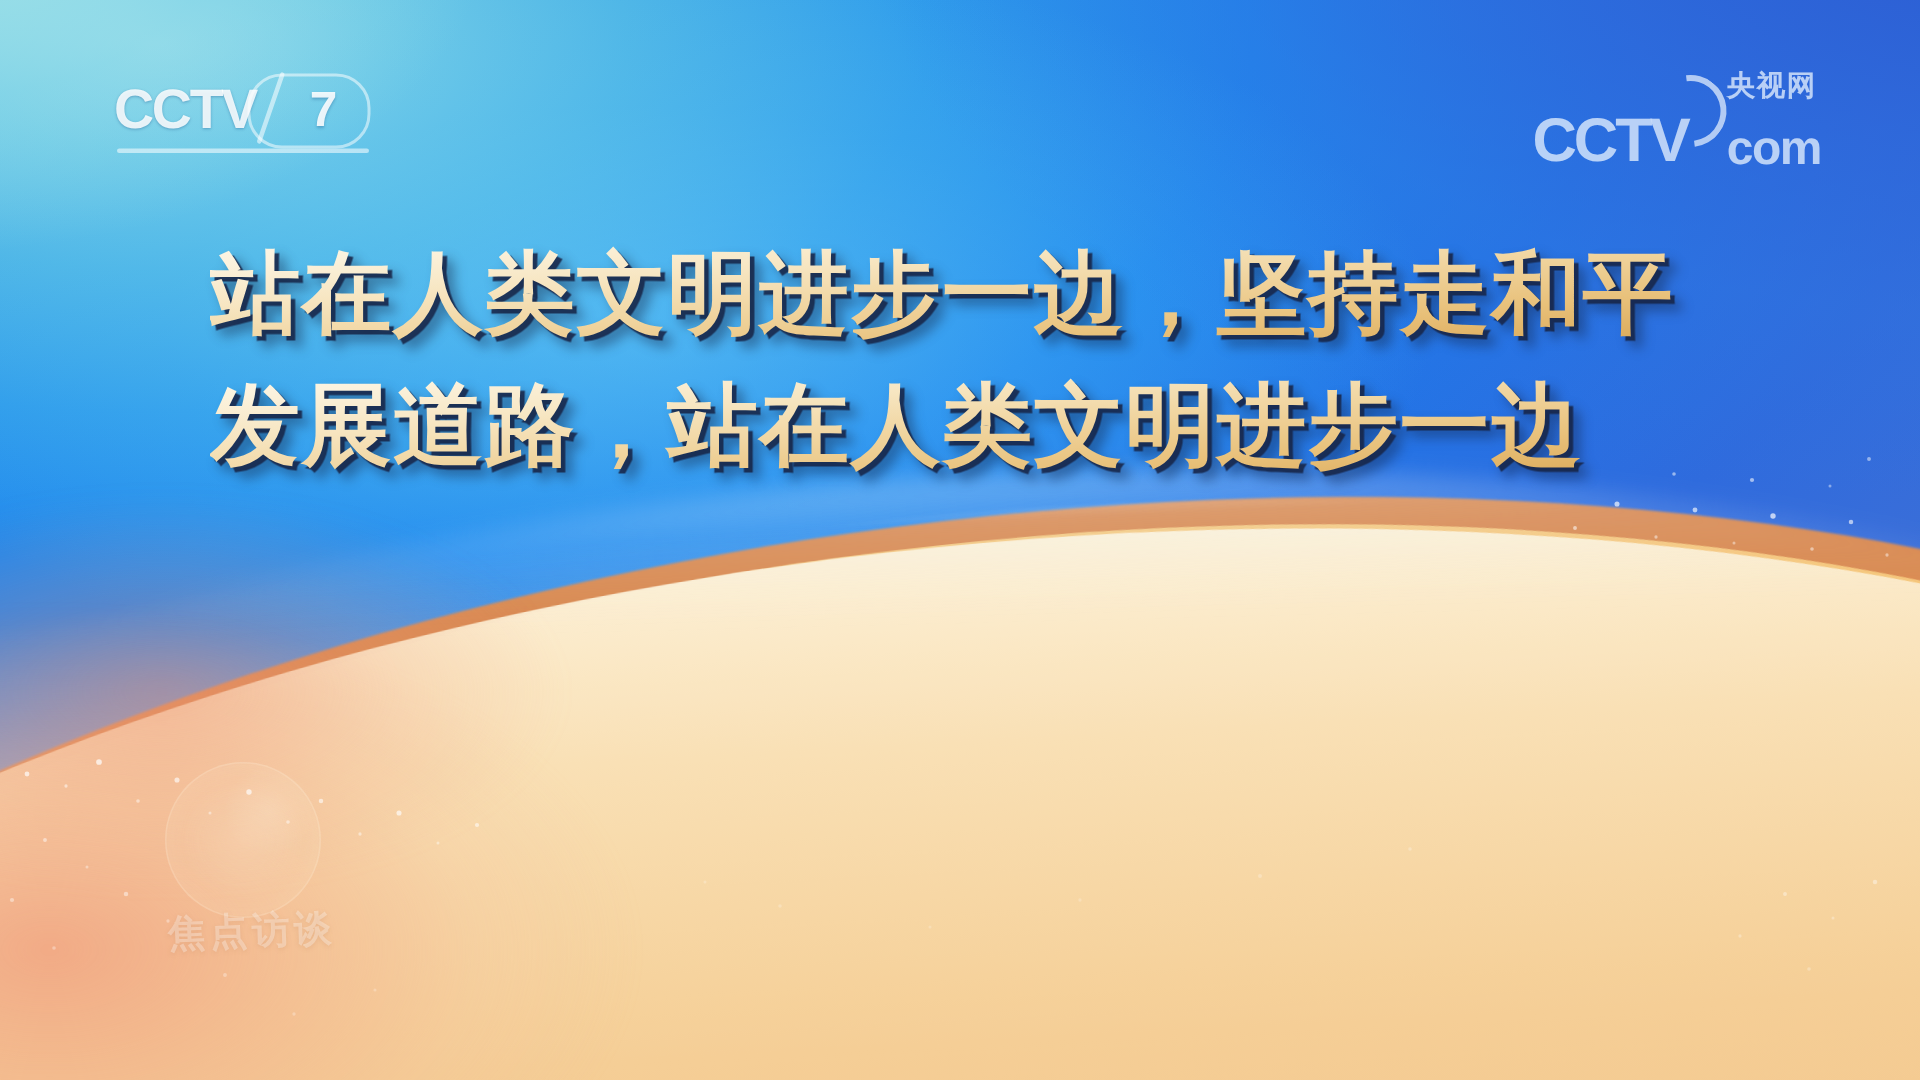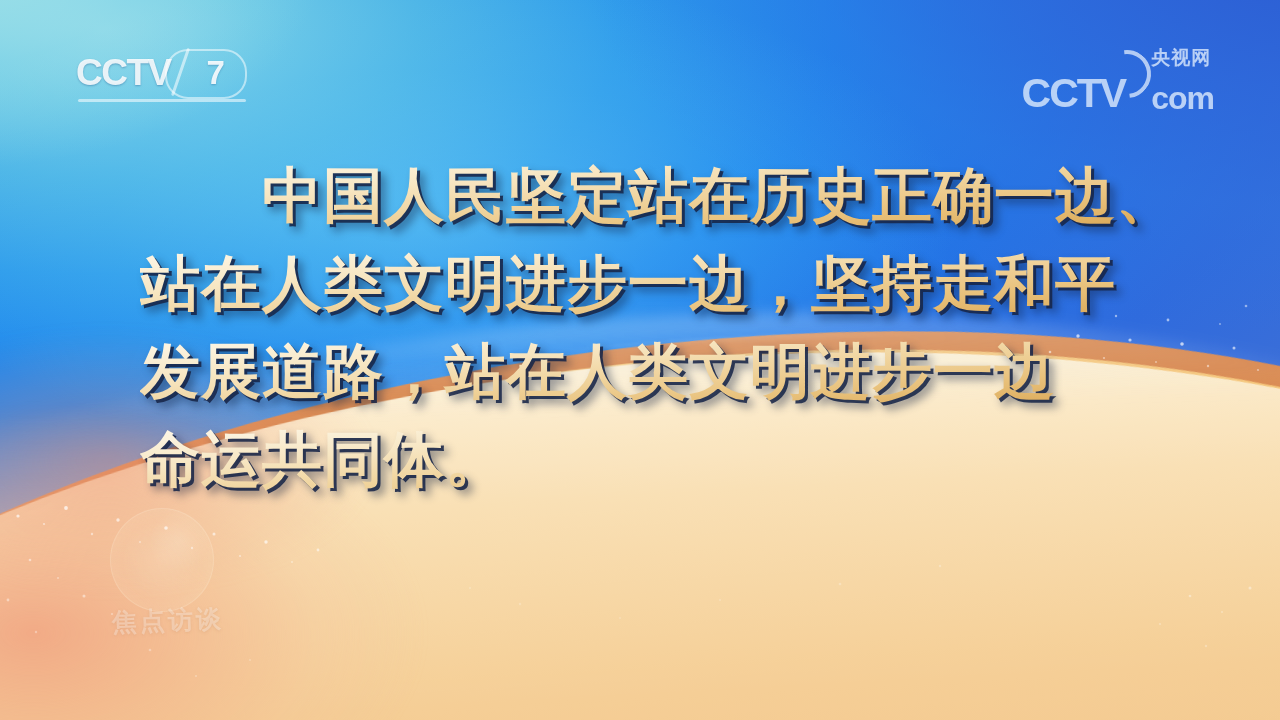--- a/index.html
+++ b/index.html
@@ -453,19 +453,17 @@
       <span class="wm-right">
         <span class="wm-cn">央视网</span>
         <span class="wm-com">com</span>
       </span>
     </div>
   </div>
 
   <div class="show-wm">焦点访谈</div>
 
   <div class="quote">
-    <div class="q-line indent">中国人民坚定站在历史正确一边、</div>
     <div class="q-line">站在人类文明进步一边，坚持走和平</div>
     <div class="q-line">发展道路，站在人类文明进步一边</div>
-    <div class="q-line">命运共同体。</div>
   </div>
 
 </div>
 
 </body></html>

